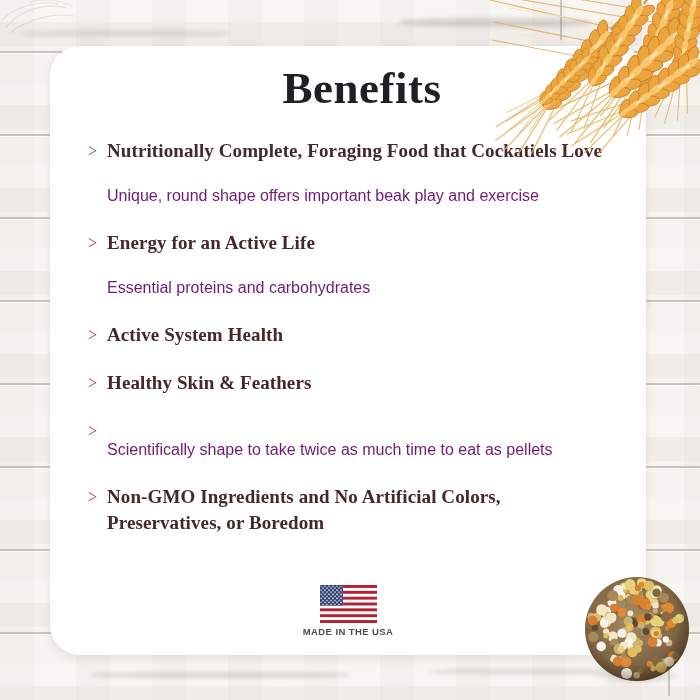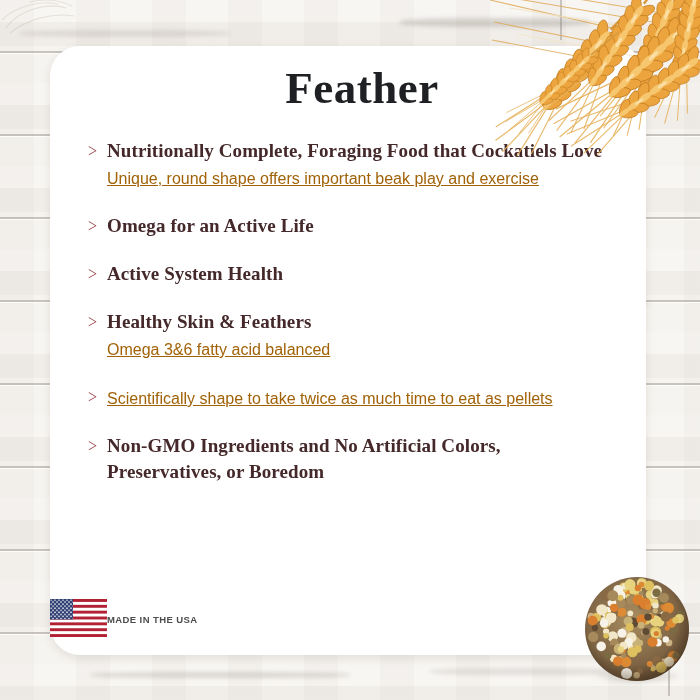--- a/index.html
+++ b/index.html
@@ -55,27 +55,27 @@
     font-family:"Liberation Serif","DejaVu Serif",serif;
     font-size:19px; line-height:25px; color:#9e4f57; transform:scaleX(0.85);
     transform-origin:left center;
   }
   .heading {
     font-family:"Liberation Serif","DejaVu Serif",serif;
     font-size:19px; font-weight:700; color:#44282a; line-height:26px;
     white-space:pre; letter-spacing:0.1px;
   }
   .detail {
-    font-size:16px; color:#a16207; line-height:24px; margin-top:3px; white-space:pre;text-decoration:underline;
+    font-size:16px; color:#701a75; line-height:24px; margin-top:20px; white-space:pre;
   }
   .detail:empty { display:none; }
 
   .flag-wrap {
     position:absolute; left:0; right:0; bottom:18px; z-index:2;
-    display:flex; flex-direction:row; align-items:center;
+    display:flex; flex-direction:column; align-items:center;
   }
   .flag-caption {
     margin-top:3px; font-size:9.5px; font-weight:700; letter-spacing:0.4px;
     color:#4c4c4c; line-height:11px;
   }
 
   .wheat { position:absolute; left:488px; top:-6px; z-index:3; }
   .ball-shadow {
     position:absolute; left:592px; top:668px; width:92px; height:16px; z-index:3;
     background:radial-gradient(ellipse at center, rgba(90,80,65,0.35) 0%, rgba(90,80,65,0) 70%);
@@ -96,49 +96,49 @@
   <div class="streak s5"></div>
   <div class="streak s6"></div>
   <div class="joint j1"></div>
   <div class="joint j2"></div>
   <svg class="knot" width="120" height="36" viewBox="0 0 120 36">
     <path d="M6,28 C18,10 48,2 66,8 M2,20 C16,6 40,0 58,4 M10,33 C26,20 52,12 74,16 M30,2 C44,-2 60,0 72,6" fill="none" stroke="#c4beb5" stroke-width="1.1" opacity="0.7"></path>
   </svg>
 
   <div class="card">
     <div class="card-inner">
-      <div class="title">Feather</div>
+      <div class="title">Benefits</div>
 
       <div class="item">
         <span class="chev">&gt;</span>
         <div class="txt">
           <div class="heading">Nutritionally Complete, Foraging Food that Cockatiels Love</div>
           <div class="detail">Unique, round shape offers important beak play and exercise</div>
         </div>
       </div>
 
       <div class="item">
         <span class="chev">&gt;</span>
         <div class="txt">
-          <div class="heading">Omega for an Active Life</div>
+          <div class="heading">Energy for an Active Life</div>
+          <div class="detail">Essential proteins and carbohydrates</div>
         </div>
       </div>
 
       <div class="item">
         <span class="chev">&gt;</span>
         <div class="txt">
           <div class="heading">Active System Health</div>
         </div>
       </div>
 
       <div class="item">
         <span class="chev">&gt;</span>
         <div class="txt">
           <div class="heading">Healthy Skin &amp; Feathers</div>
-          <div class="detail">Omega 3&amp;6 fatty acid balanced</div>
         </div>
       </div>
 
       <div class="item">
         <span class="chev">&gt;</span>
         <div class="txt">
           <div class="detail">Scientifically shape to take twice as much time to eat as pellets</div>
         </div>
       </div>
 

